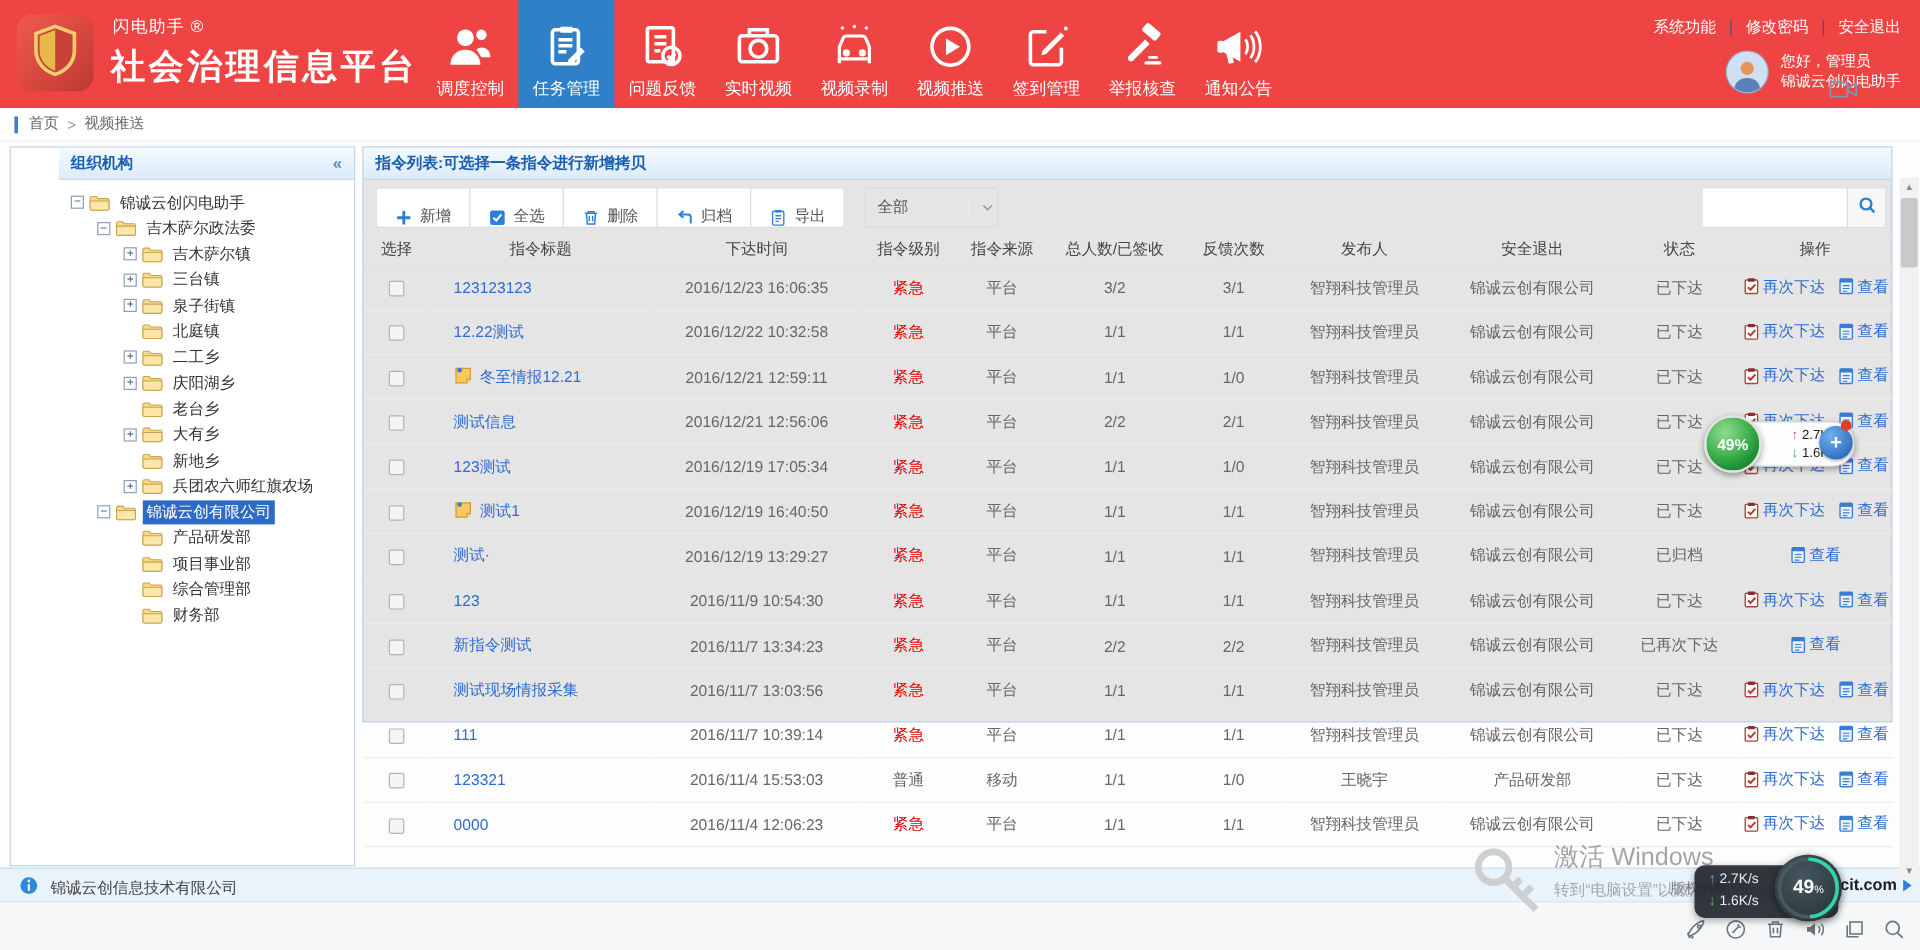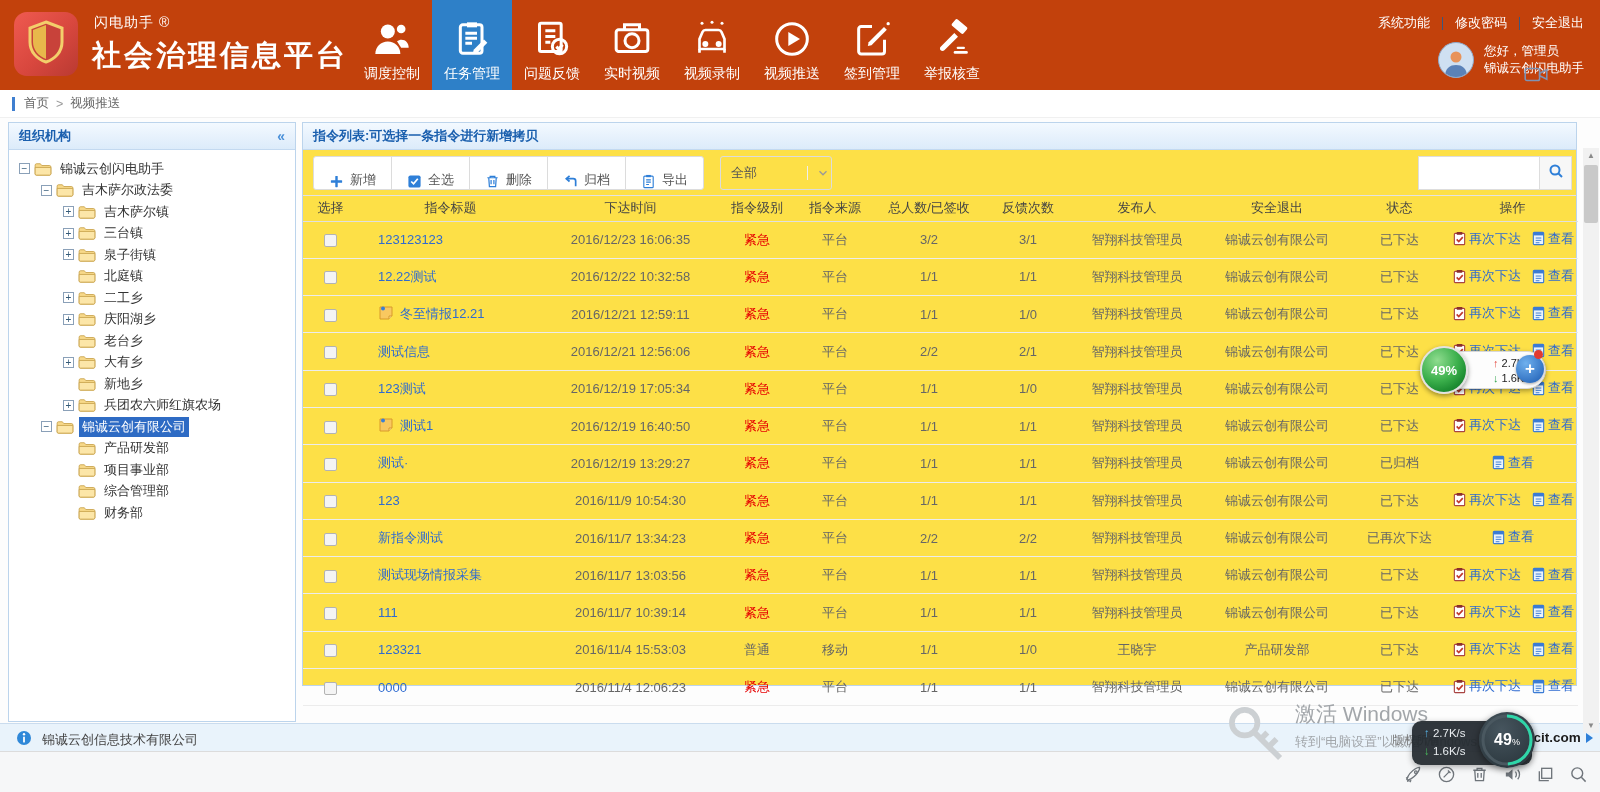--- a/index.html
+++ b/index.html
@@ -2,21 +2,21 @@
 <html><head>
 <meta charset="utf-8">
 <style>
   * { margin:0; padding:0; box-sizing:border-box; }
   html,body { width:1600px; height:792px; overflow:hidden; background:#fff;
     font-family:"Liberation Sans","DejaVu Sans",sans-serif; }
   .page { position:relative; width:1600px; height:792px; background:#fdfdfd; }
   .ic svg, .nav-ic svg { display:block; }
 
   
-  .hdr { position:absolute; left:0; top:0; width:1600px; height:90px; background:#c2410c; }
+  .hdr { position:absolute; left:0; top:0; width:1600px; height:90px; background:#ef4444; }
   .logo { position:absolute; left:14px; top:12px; width:64px; height:64px; border-radius:13px;
     background:linear-gradient(135deg,#ef5a50 0%,#d8473e 55%,#b93a32 100%); display:flex; align-items:center; justify-content:center; }
   .brand-small { position:absolute; left:94px; top:14px; color:#fff; font-size:14px; letter-spacing:1px; }
   .brand-large { position:absolute; left:92px; top:36px; color:#fff; font-size:29px; font-weight:bold; letter-spacing:3px; }
   .nav { position:absolute; left:352px; top:0; height:90px; display:flex; }
   .nav-item { width:80px; height:90px; display:flex; flex-direction:column; align-items:center; justify-content:flex-end;
     padding-bottom:7px; color:#fff; cursor:pointer; }
   .nav-item.active { background:#2e80c8; }
   .nav-ic { width:40px; height:40px; color:#fff; margin-bottom:6px; }
   .nav-ic svg { width:40px; height:40px; }
@@ -31,22 +31,22 @@
   .hcam { position:absolute; right:52px; top:66px; width:24px; height:17px; color:#7e93b5; }
 
   
   .crumb { position:absolute; left:0; top:90px; width:1600px; height:28px; background:#fff;
     display:flex; align-items:center; font-size:12.5px; color:#666; border-bottom:1px solid #f0f0f0; }
   .crumb .bar { width:3px; height:14px; background:#3f7fd0; margin:0 9px 0 12px; }
   .crumb .sep { margin:0 7px; color:#999; }
   .crumb .home { cursor:pointer; }
 
   
-  .sidebar { position:absolute; left:8px; top:122px; width:288px; height:600px; background:#fff; border:1px solid #bcd4ec; }
-  .main { position:absolute; left:302px; top:122px; width:1275px; height:564px; background:#fde047; border:1px solid #bcd4ec; }
+  .sidebar { position:absolute; left:8px; top:122px; width:288px; height:600px; background:#fff; border:1px solid #bcd4ec;padding-left:40px; }
+  .main { position:absolute; left:302px; top:122px; width:1275px; height:480px; background:#e5e5e5; border:1px solid #bcd4ec; }
   .phead { height:27px; background:linear-gradient(#f3f9ff,#dcebfa); border-bottom:1px solid #c3d9f0;
     display:flex; align-items:center; padding:0 10px; color:#1a5fae; font-size:13px; font-weight:bold; }
   .phead .collapse { margin-left:auto; color:#4a90d9; font-size:14px; cursor:pointer; font-weight:bold; }
 
   
   .tree { padding-top:8px; }
   .trow { display:flex; align-items:center; height:21.5px; cursor:pointer; }
   .texp { width:11px; height:11px; border:1px solid #8aa0b8; background:#fff; color:#345a78;
     font-size:10px; line-height:9px; text-align:center; margin-right:4px; flex:none; }
   .texp.none { border:none; background:transparent; }
@@ -242,20 +242,31 @@
      <span class="nav-ic">
             <svg viewBox="0 0 24 24" fill="currentColor">
               <rect x="12" y="2" width="9" height="5" rx="1" transform="rotate(40 16.5 4.5)"></rect>
               <path d="M13.4 8.4l2.2 2.2-8.2 8.2c-.6.6-1.6.6-2.2 0s-.6-1.6 0-2.2z"></path>
               <rect x="13" y="19.2" width="8.5" height="1.7" rx=".8"></rect>
               <rect x="14.8" y="16.6" width="5" height="1.4" rx=".7"></rect>
             </svg>
           </span>
      <span class="nav-lb">举报核查</span>
    </div>
+        <div class="nav-item">
+     <span class="nav-ic">
+            <svg viewBox="0 0 24 24" fill="currentColor">
+              <path d="M4 9.5l9-5v15l-9-5z"></path>
+              <rect x="1.5" y="9" width="3" height="6" rx="1"></rect>
+              <path d="M6 15.5l1.2 5 2.6-.5-1.1-4.5z"></path>
+              <path d="M15.5 8.3c1.5 1.8 1.5 5.6 0 7.4M18 6.3c2.4 3 2.4 8.4 0 11.4M20.4 4.3c3.4 4.2 3.4 11.2 0 15.4" stroke="currentColor" stroke-width="1.4" fill="none"></path>
+            </svg>
+          </span>
+     <span class="nav-lb">通知公告</span>
+   </div>
       </div>
     <div class="hlinks" id="links-mount">
    <span class="hlink">系统功能</span>
         <span class="hsep"></span>
    <span class="hlink">修改密码</span>
         <span class="hsep"></span>
    <span class="hlink">安全退出</span>
       </div>
     <div class="user">
       <span class="avatar">

